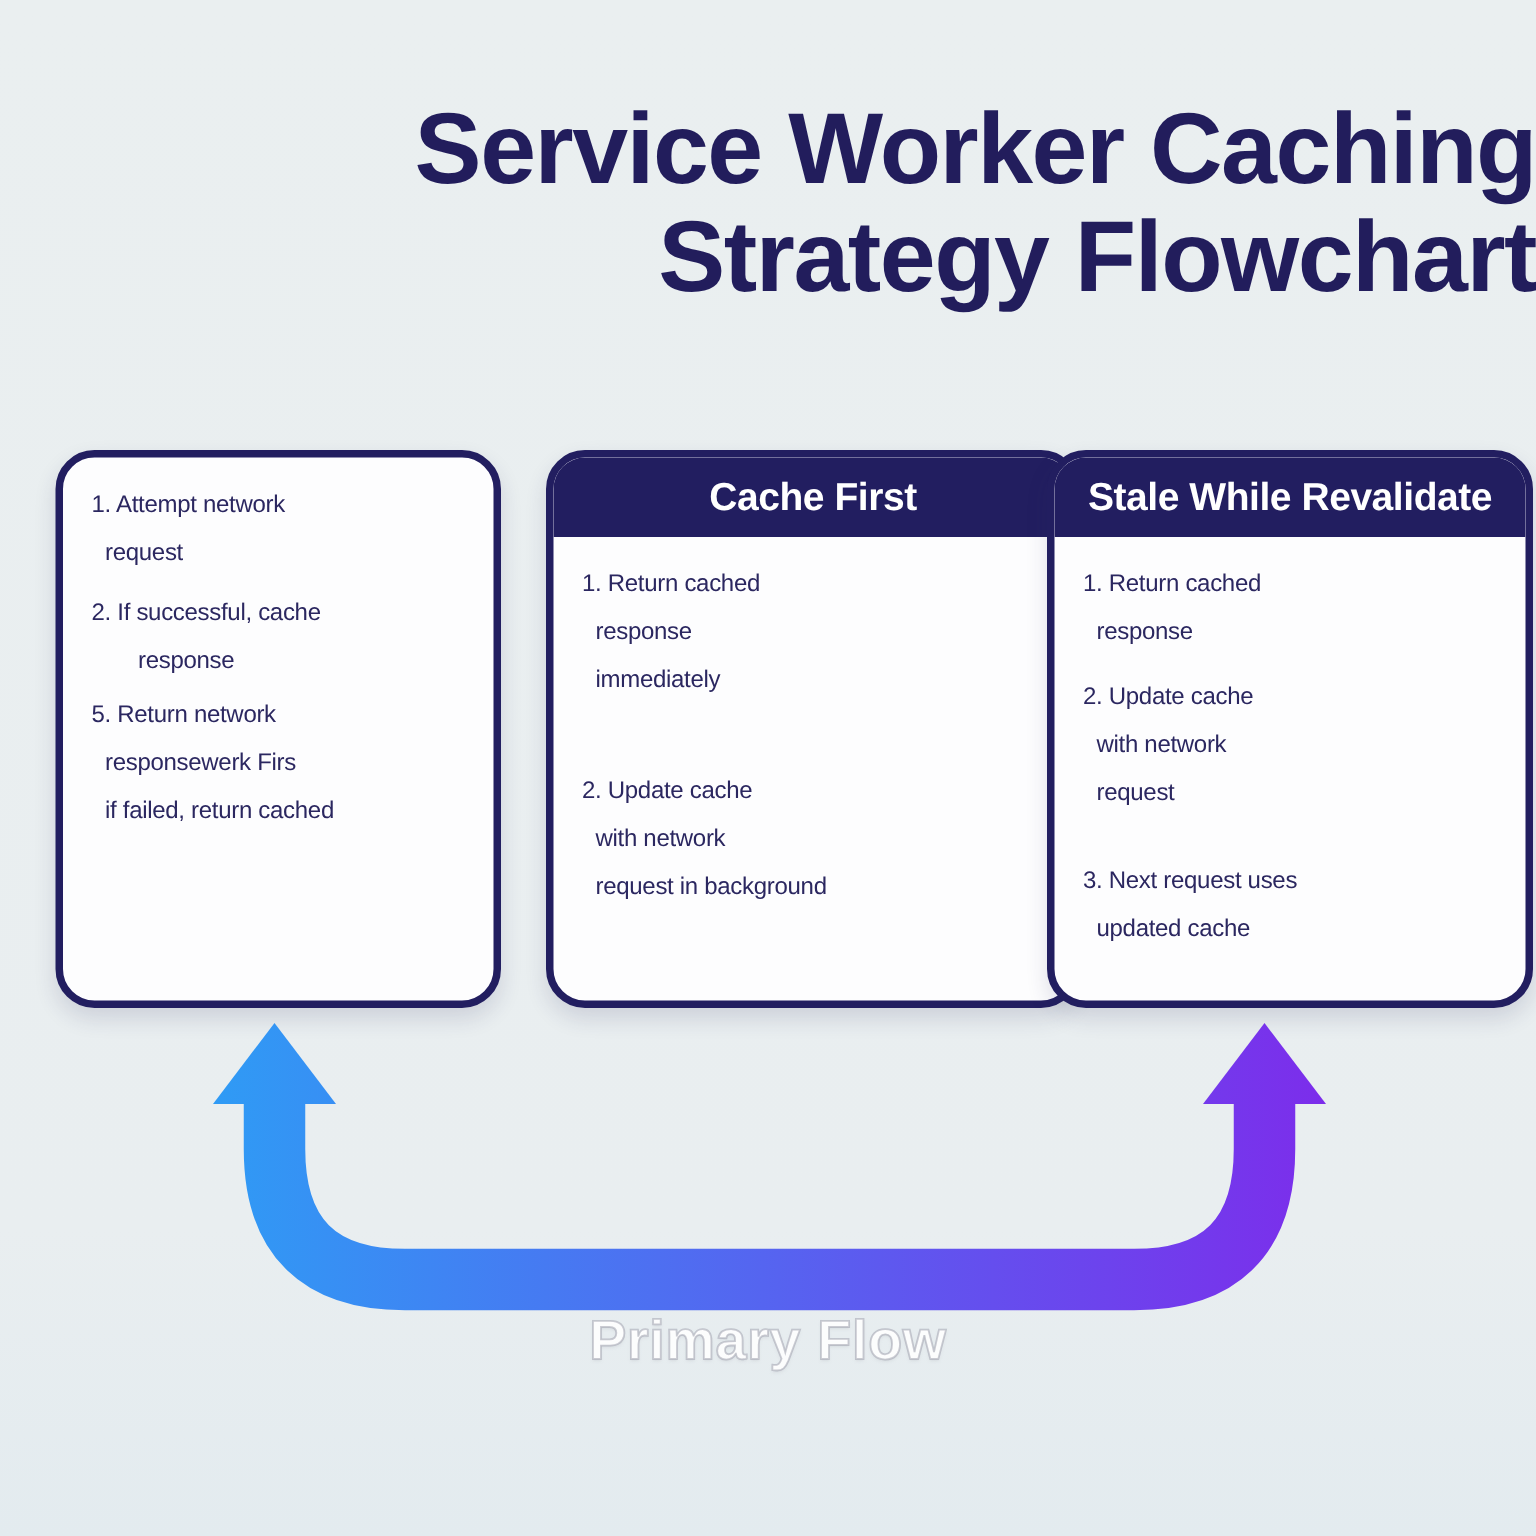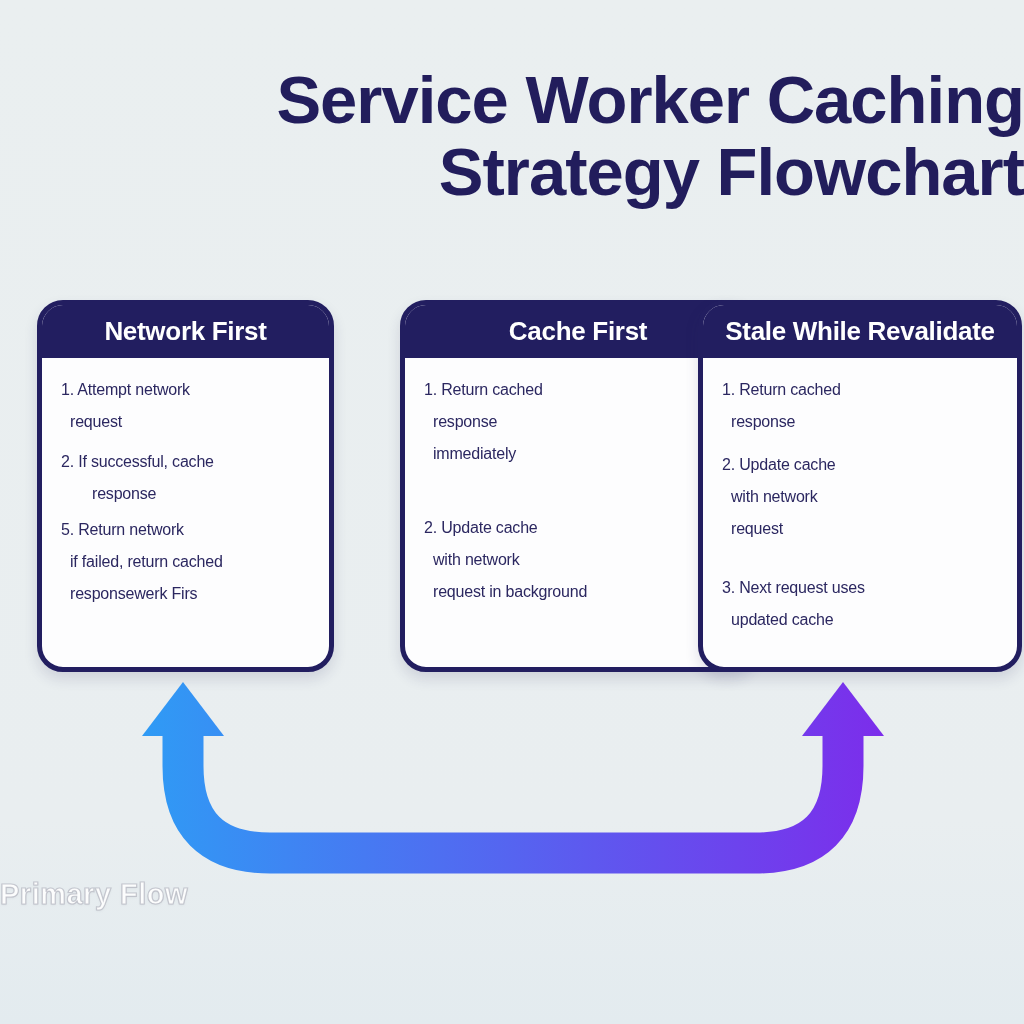--- a/index.html
+++ b/index.html
@@ -26,21 +26,21 @@
     position:absolute;
     top:300px;
     height:372px;
     background:#fdfdfe;
     border:5px solid #221e60;
     border-radius:26px;
     overflow:hidden;
     box-shadow:0 7px 14px rgba(40,40,90,0.14);
   }
   .card-1 { left:37px;  width:297px; }
-  .card-2 { left:364px; width:356px;margin-left:36px; }
+  .card-2 { left:364px; width:356px; }
   .card-3 { left:698px; width:324px; }
   .card-header {
     height:53px;
     background:#221e60;
     color:#ffffff;
     font-weight:700;
     font-size:26px;
     display:flex;
     align-items:center;
     justify-content:center;
@@ -63,50 +63,49 @@
   .g42 { margin-top:42px; }
   .flow-arrow-svg {
     position:absolute;
     left:0; top:0;
     width:1024px; height:1024px;
     pointer-events:none;
   }
   .flow-label {
     position:absolute;
     top:877px; left:0; right:0;
-    text-align:left;
-    font-size:29px;
+    text-align:center;
+    font-size:37px;
     line-height:34px;
     font-weight:700;
     color:rgba(255,255,255,0.92);
     -webkit-text-stroke:1.2px rgba(160,163,175,0.55);
     text-shadow:0 1px 2px rgba(200,203,210,0.5);
     letter-spacing:0.5px;
   }
 </style>
 </head>
 <body>
 
 <div class="canvas">
 
   <h1 class="title">
     <div>Service Worker Caching</div>
     <div>Strategy Flowchart</div>
   </h1>
 
   <div class="card card-1">
-    <div class="card-header">Network First</div>
     <div class="card-body">
       <div class="step-line">1. Attempt network</div>
       <div class="step-line i1">request</div>
       <div class="step-line g8">2. If successful, cache</div>
       <div class="step-line i2">response</div>
       <div class="step-line g4">5. Return network</div>
+      <div class="step-line i1">responsewerk Firs</div>
       <div class="step-line i1">if failed, return cached</div>
-      <div class="step-line i1">responsewerk Firs</div>
     </div>
   </div>
 
   <div class="card card-2">
     <div class="card-header">Cache First</div>
     <div class="card-body">
       <div class="step-line">1. Return cached</div>
       <div class="step-line i1">response</div>
       <div class="step-line i1">immediately</div>
       <div class="step-line g42">2. Update cache</div>

